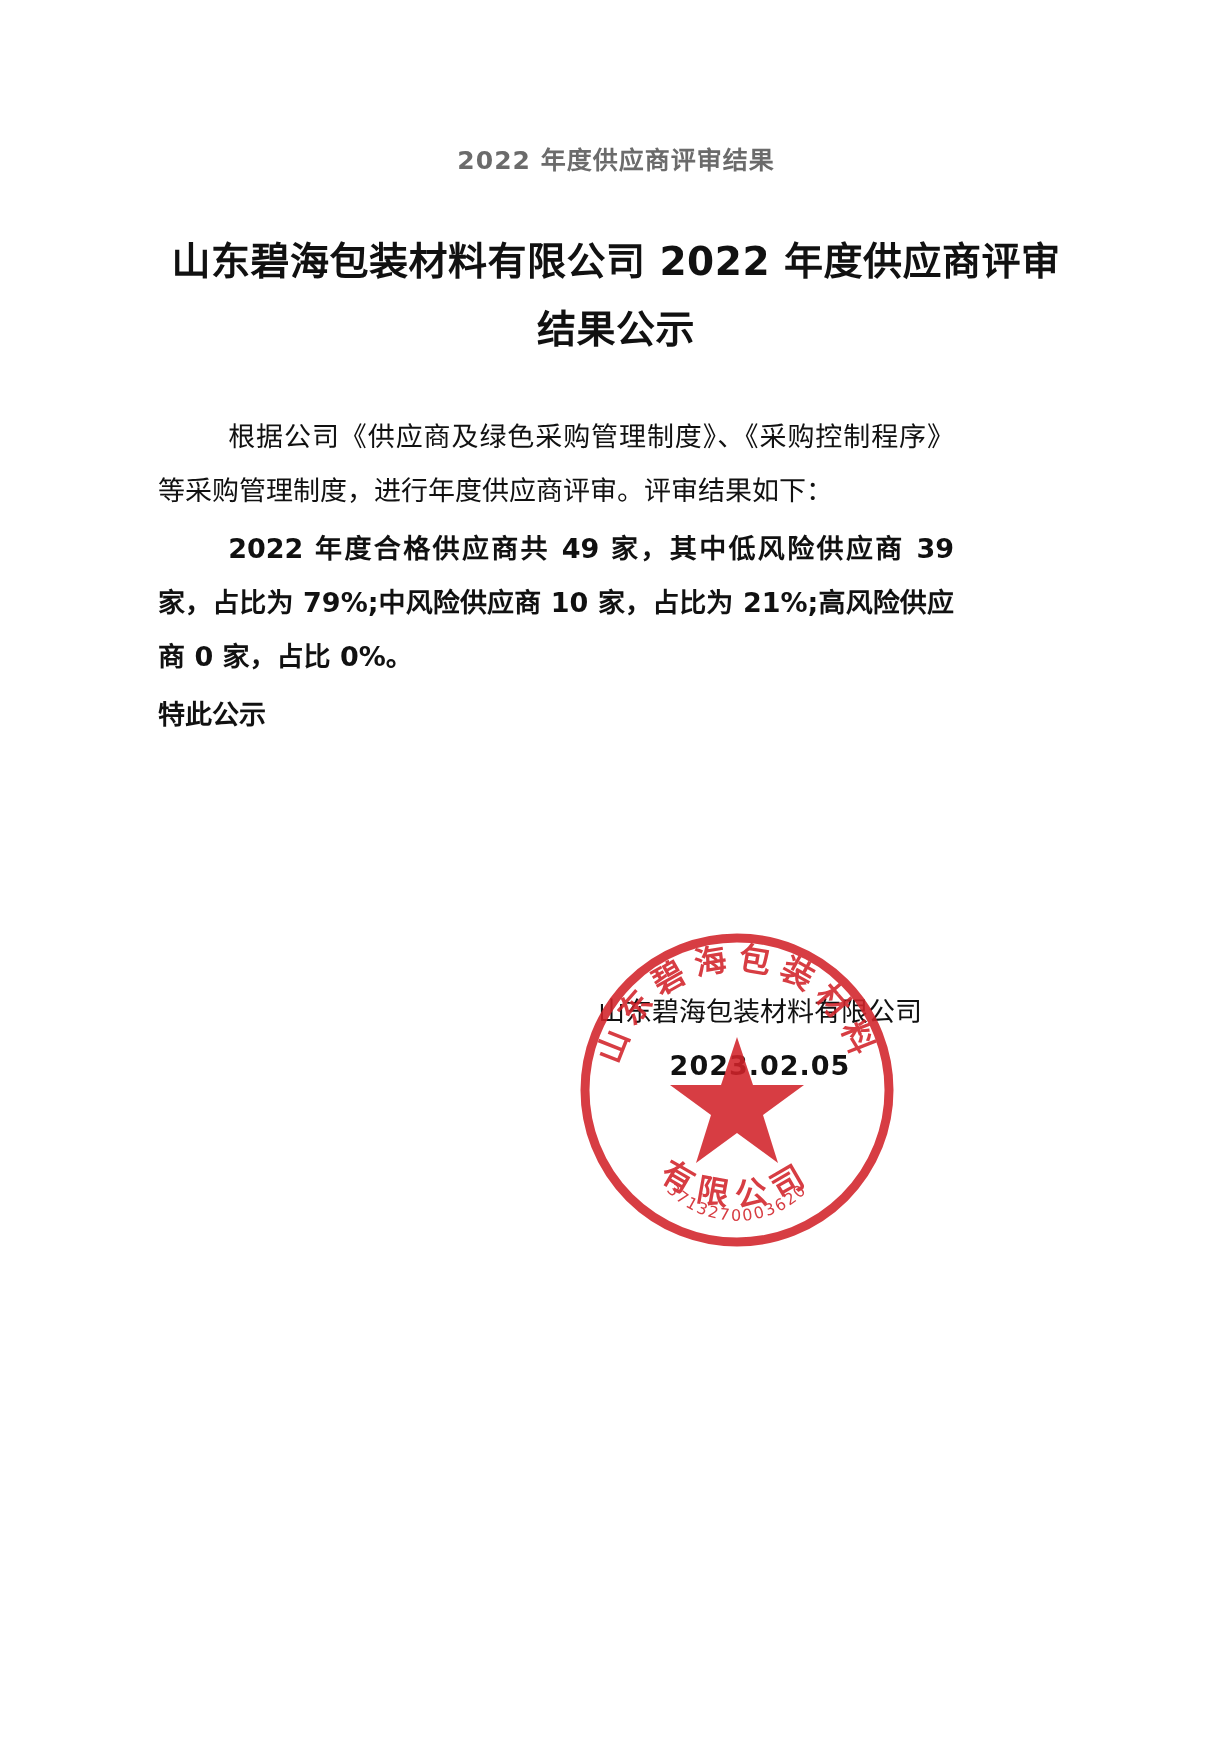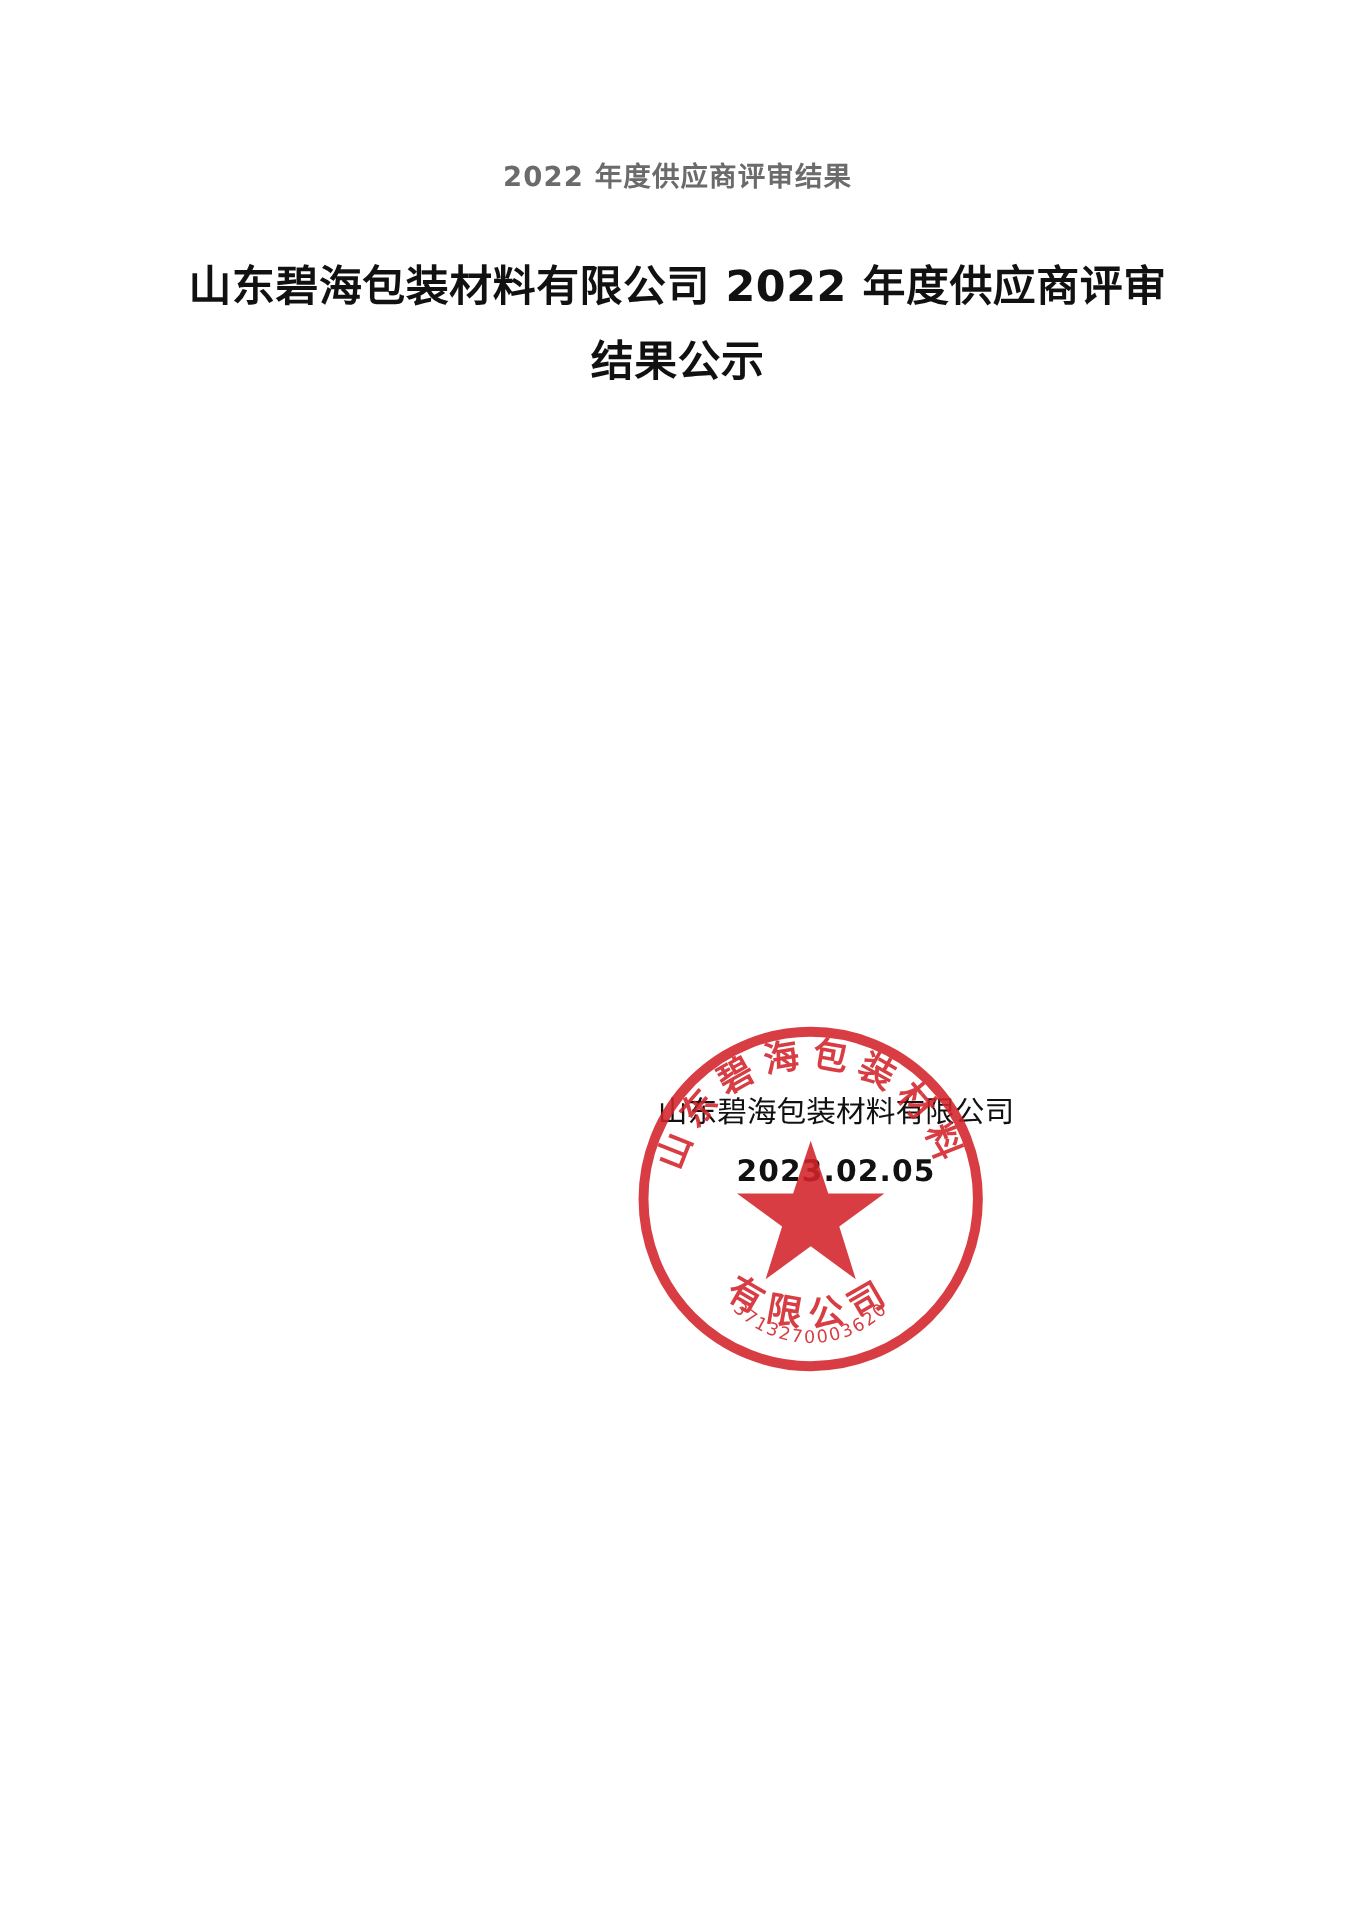--- a/index.html
+++ b/index.html
@@ -113,20 +113,25 @@
 </style>
 </head>
 <body>
 
 <div class="page">
 
   <div class="doc-header">2022 年度供应商评审结果</div>
 
   <div class="doc-title">山东碧海包装材料有限公司 2022 年度供应商评审结果公示</div>
 
+  <div class="body-block">
+    <p class="para indent">根据公司《供应商及绿色采购管理制度》、《采购控制程序》等采购管理制度，进行年度供应商评审。评审结果如下：</p>
+    <p class="para indent bold">2022 年度合格供应商共 49 家，其中低风险供应商 39 家，占比为 79%;中风险供应商 10 家，占比为 21%;高风险供应商 0 家，占比 0%。</p>
+    <p class="para no-indent bold">特此公示</p>
+  </div>
 
   <div class="signature">
     <div class="sig-company">山东碧海包装材料有限公司</div>
     <div class="sig-date">2023.02.05</div>
   </div>
 
   <div class="seal">
     <svg viewBox="0 0 330 330" xmlns="http://www.w3.org/2000/svg">
       <defs>
         <path id="sealArcTop" d="M 45,165 A 120,120 0 0 1 285,165" fill="none"></path>

